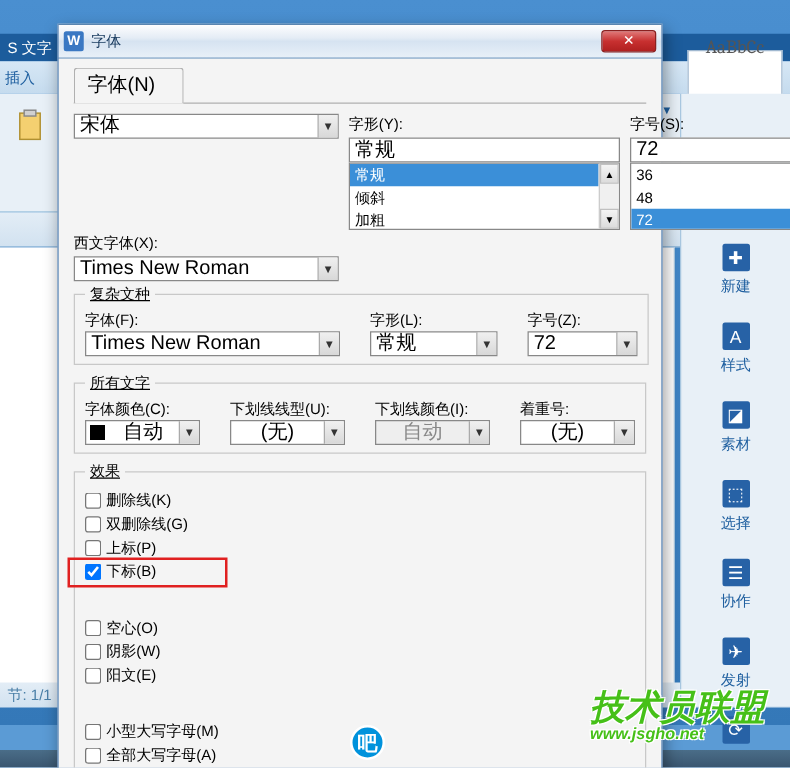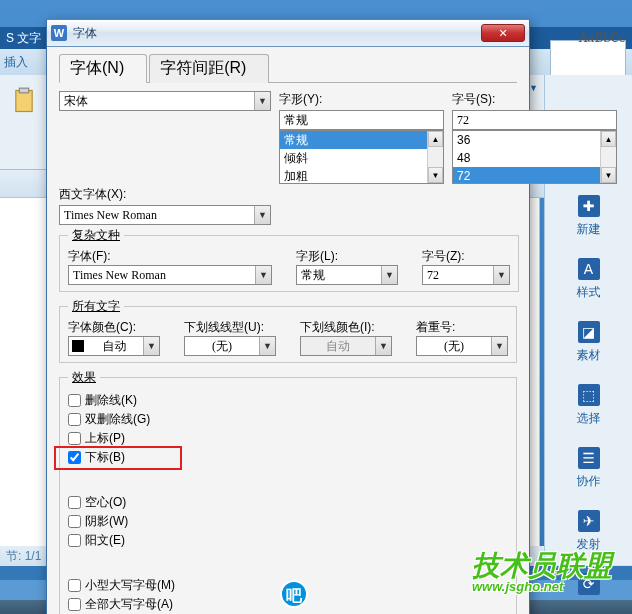--- a/index.html
+++ b/index.html
@@ -12,21 +12,21 @@
 .bg-toolbar { position: absolute; top: 75px; left: 0; width: 100%; height: 95px; background: #e8f0f7; border-bottom: 1px solid #9ec3e0; }
 .bg-toolstrip { position: absolute; top: 170px; left: 0; width: 100%; height: 28px; background: linear-gradient(#e3edf6,#d2e2f0); border-bottom:1px solid #a9c8e1;}
 .bg-doc { position: absolute; top: 198px; left: 0; width: 540px; height: 360px; background: #fff; border-right:1px solid #a9c8e1;}
 .bg-status { position: absolute; bottom: 14px; left: 0; width: 100%; height: 20px; background: linear-gradient(#e3edf6,#d2e2f0); color:#4a7fa7; padding:2px 6px;}
 .bg-taskbar { position: absolute; bottom: 0; left: 0; width: 100%; height: 14px; background: linear-gradient(#4a6d88,#3a5670); }
 
 
 .side-panel { position: absolute; top: 75px; right: 0; width: 88px; height: 490px; background: #e8f0f7; border-left: 1px solid #a9c8e1; }
 .side-btn { display: flex; flex-direction: column; align-items: center; gap: 4px; padding: 10px 4px; color: #2060a0; }
 .side-btn .sq { width: 22px; height: 22px; background:#2762a6; border-radius:2px; display:flex; align-items:center; justify-content:center; color:#fff; font-size:14px;}
-.side-sample { position:absolute; top:40px; right:6px; width:76px; height:54px; background:#fff; border:1px solid #a0b8d0; display:flex; flex-direction:column; align-items:flex-end; justify-content:center; color:#555;gap:43px;}
+.side-sample { position:absolute; top:40px; right:6px; width:76px; height:54px; background:#fff; border:1px solid #a0b8d0; display:flex; flex-direction:column; align-items:center; justify-content:center; color:#555;gap:43px;}
 .side-sample .aa{font-family:Cambria,serif;font-size:15px;}
 .side-sample .lbl{font-size:11px;}
 .side-scroll { position:absolute; top:98px; right:0; width:16px; height:70px; background:#d8e4ef; border:1px solid #b0c8db;}
 
 .bg-tool-icon { width:28px; height:28px; display:inline-block; vertical-align:middle; margin:6px 6px 0 6px;}
 .bg-tl {color:#2060a0; font-size:11px; display:inline-block; margin-top:4px;}
 .bg-toolbar-item{display:inline-block; text-align:center; vertical-align:top; padding:6px 4px;}
 
 
 .dialog { position: absolute; top: 19px; left: 46px; width: 484px; background: #fff; border: 1px solid #3a6fa8; border-top: none; box-shadow: 2px 4px 12px rgba(0,0,0,0.4); }
@@ -41,21 +41,21 @@
 .tab { padding: 3px 22px 3px 10px; border: 1px solid #b0b0b0; border-bottom: none; margin-right: 2px; background: #eee; position: relative; top: 1px; border-radius: 3px 3px 0 0; font-size:16px;}
 .tab.active { background: #f4f4f4; border-bottom: 1px solid #f4f4f4; }
 .row { display: flex; gap: 8px; align-items: flex-start; margin-bottom: 2px; }
 .col { display: flex; flex-direction: column; }
 .col-font { flex: 0 0 212px; }
 .col-style { flex: 0 0 108px; }
 .col-size { flex: 0 0 92px; }
 .lbl { font-size: 12px; color: #000; margin-bottom: 2px; }
 
 .combo, .drop { display: flex; height: 20px; border: 1px solid #888; background: #fff; }
-.combo input, .drop span.val { flex: 1; border: none; padding: 0 4px; font-size: 12px; font-family: Liberation Serif, serif; outline:none; background:transparent;}
+.combo input, .drop span.val { flex: 1; border: none; padding: 0 4px; font-size: 16px; font-family: Liberation Sans, sans-serif; outline:none; background:transparent;}
 .drop span.val { line-height: 18px; }
 .combo .btn, .drop .btn { width: 16px; background: linear-gradient(#f0f0f0,#d8d8d8); border-left: 1px solid #aaa; text-align: center; line-height: 18px; font-size: 9px; color:#333;}
 
 .listbox { border: 1px solid #888; background: #fff; height: 54px; display: flex; font-size:12px;}
 .listbox .items { flex: 1; overflow: hidden; }
 .listbox .items div { padding: 1px 4px; line-height: 16px;}
 .listbox .items div.sel { background: #3b8fd8; color: #fff; }
 .listbox .sb { width: 16px; background: #f0f0f0; border-left:1px solid #ccc; display:flex; flex-direction:column;}
 .listbox .sb .ar{height:16px; text-align:center; font-size:8px; line-height:16px; background:linear-gradient(#f4f4f4,#dcdcdc); border:1px solid #c0c0c0;}
 .listbox .sb .track{flex:1;}
@@ -160,21 +160,20 @@
 
 <div class="dialog">
   <div class="titlebar">
     <span class="app-icon">W</span>
     <span class="title">字体</span>
     <span class="close">✕</span>
   </div>
   <div class="dlg-body">
     <div class="tabs">
       <div class="tab active">字体(N)</div>
-      <div class="tab">字符间距(R)</div>
     </div>
 
     <div class="row">
       <div class="col col-font">
         <div class="drop">
             <span class="val">宋体</span>
             <span class="btn">▼</span>
           </div>
       </div>
       <div class="col col-style">

